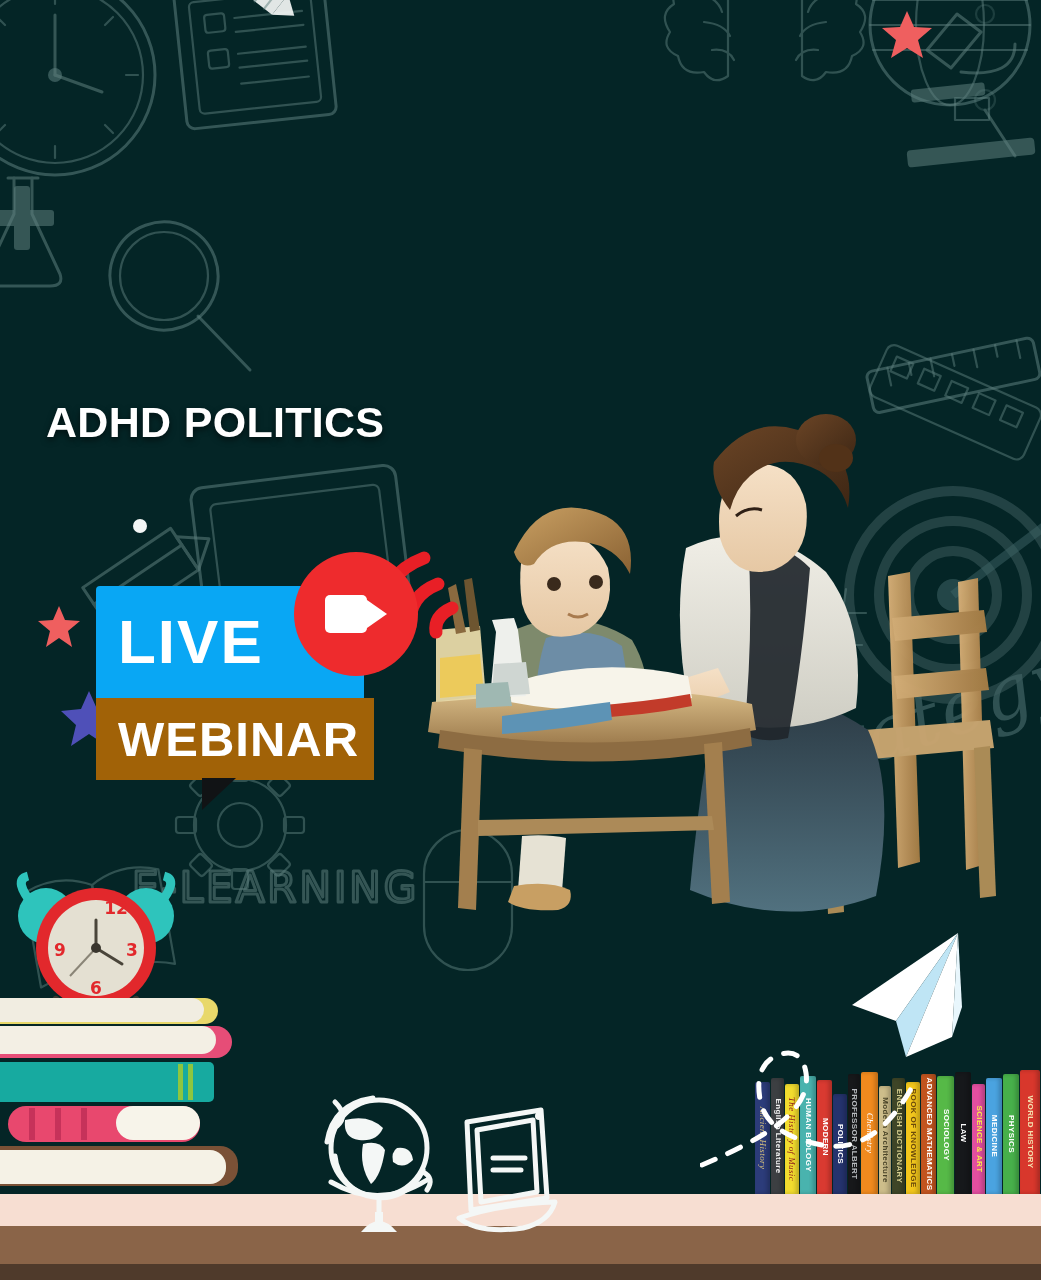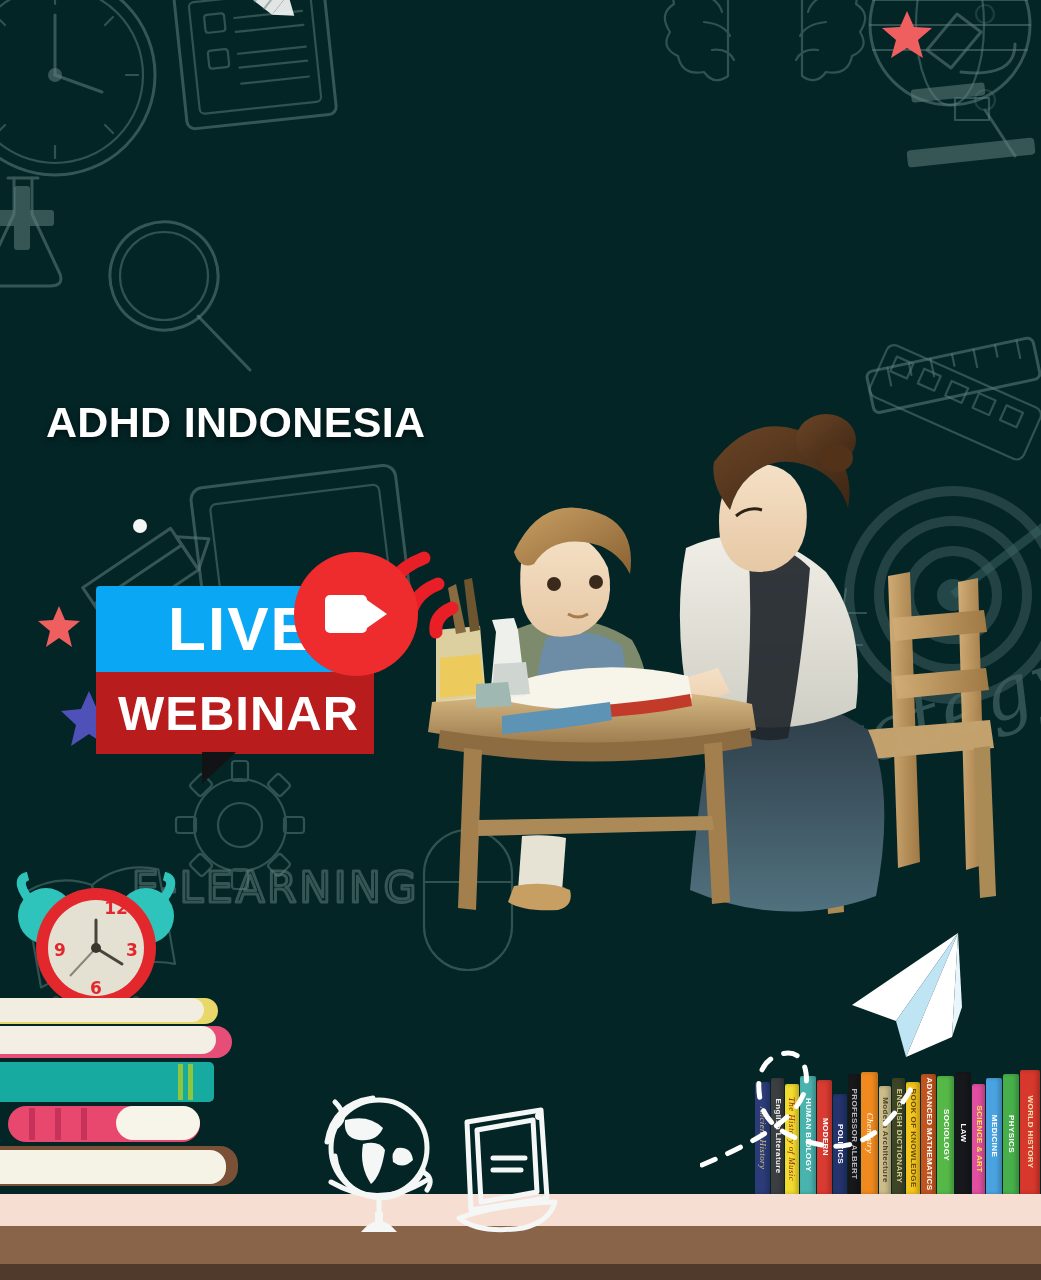--- a/index.html
+++ b/index.html
@@ -37,30 +37,29 @@
     position:absolute;left:46px;top:398px;z-index:30;
     color:#ffffff;font-weight:bold;font-size:43px;line-height:1.14;
     letter-spacing:.3px;
     text-shadow:0 3px 6px rgba(0,0,0,.55);
   }
   .headline .l2{display:block;}
 
   
   .badge{position:absolute;left:96px;top:586px;z-index:32;}
   .badge-live{
-    width:268px;height:86px;background:#09a7f4;
+    width:268px;height:112px;background:#09a7f4;
     display:flex;align-items:center;padding-left:22px;
     border-radius:4px 4px 0 0;
-    justify-content:center;
   }
   .badge-live span{
     color:#fff;font-weight:bold;font-size:62px;letter-spacing:2px;line-height:1;
   }
   .badge-webinar{
-    position:relative;width:278px;height:82px;background:#b91c1c;
+    position:relative;width:278px;height:82px;background:#a16207;
     display:flex;align-items:center;padding-left:22px;
   }
   .badge-webinar span{
     color:#fff;font-weight:bold;font-size:49px;letter-spacing:1px;line-height:1;
   }
   .badge-tail{
     position:absolute;left:106px;bottom:-30px;width:0;height:0;
     border-left:34px solid #111315;border-bottom:32px solid transparent;
   }
   .rec-circle{
@@ -413,21 +412,21 @@
     <g>
       <path fill="#eef0ec" d="M74 254 l22 -2 l4 12 l8 66 l-36 2 l6 -66 Z"></path>
       <path fill="#cfd6d2" d="M76 298 l32 -2 l4 32 l-38 2 Z"></path>
     </g>
     <g>
       <path fill="#9fb8b2" d="M58 318 l32 -2 l4 24 l-36 2 Z"></path>
     </g>
   </svg>
 
   <div class="headline">
-    <span class="l2">ADHD INDONESIA</span>
+    <span class="l2">ADHD POLITICS</span>
   </div>
 
   <svg class="star" style="left:36px;top:604px;" width="46" height="46" viewBox="0 0 46 46">
     <path fill="#ef5f5f" d="M23 2 L29 16 L44 17 L32 27 L36 43 L23 34 L10 43 L14 27 L2 17 L17 16 Z"></path>
   </svg>
   <svg class="star" style="left:58px;top:688px;" width="62" height="62" viewBox="0 0 62 62">
     <path fill="#4f50b8" d="M31 3 L39 21 L59 23 L44 37 L49 58 L31 46 L13 58 L18 37 L3 23 L23 21 Z"></path>
   </svg>
 
   <div class="badge">

